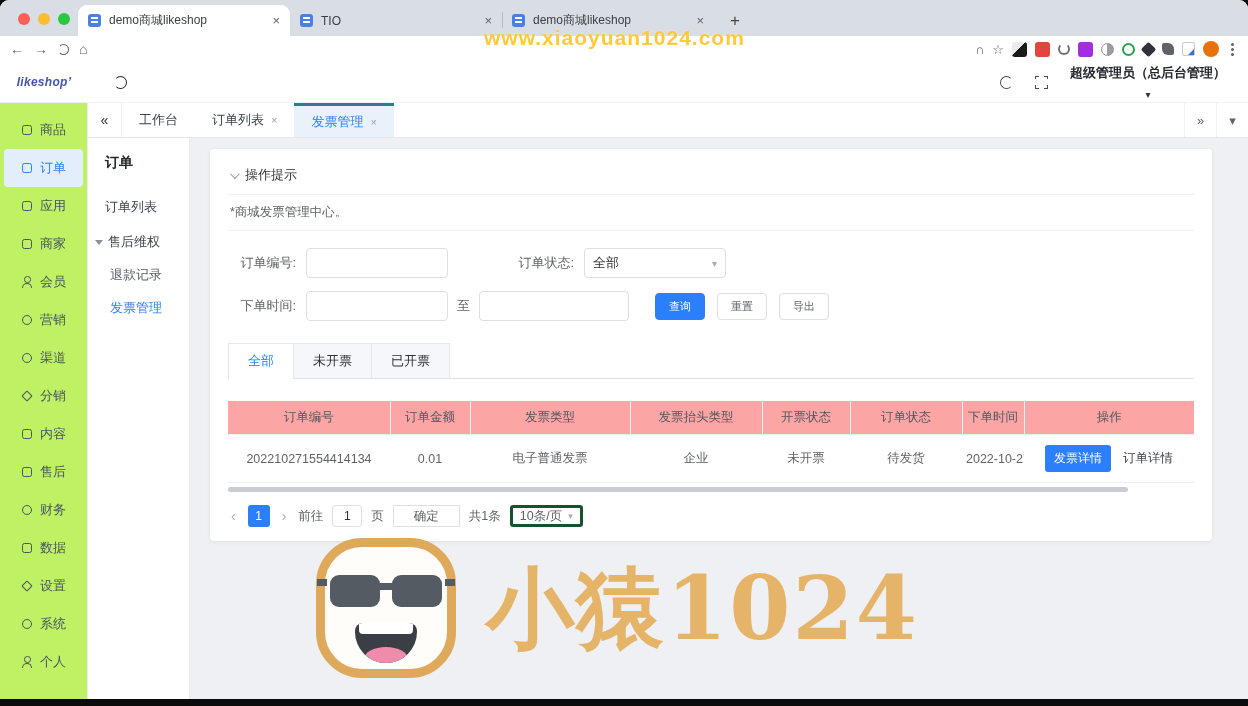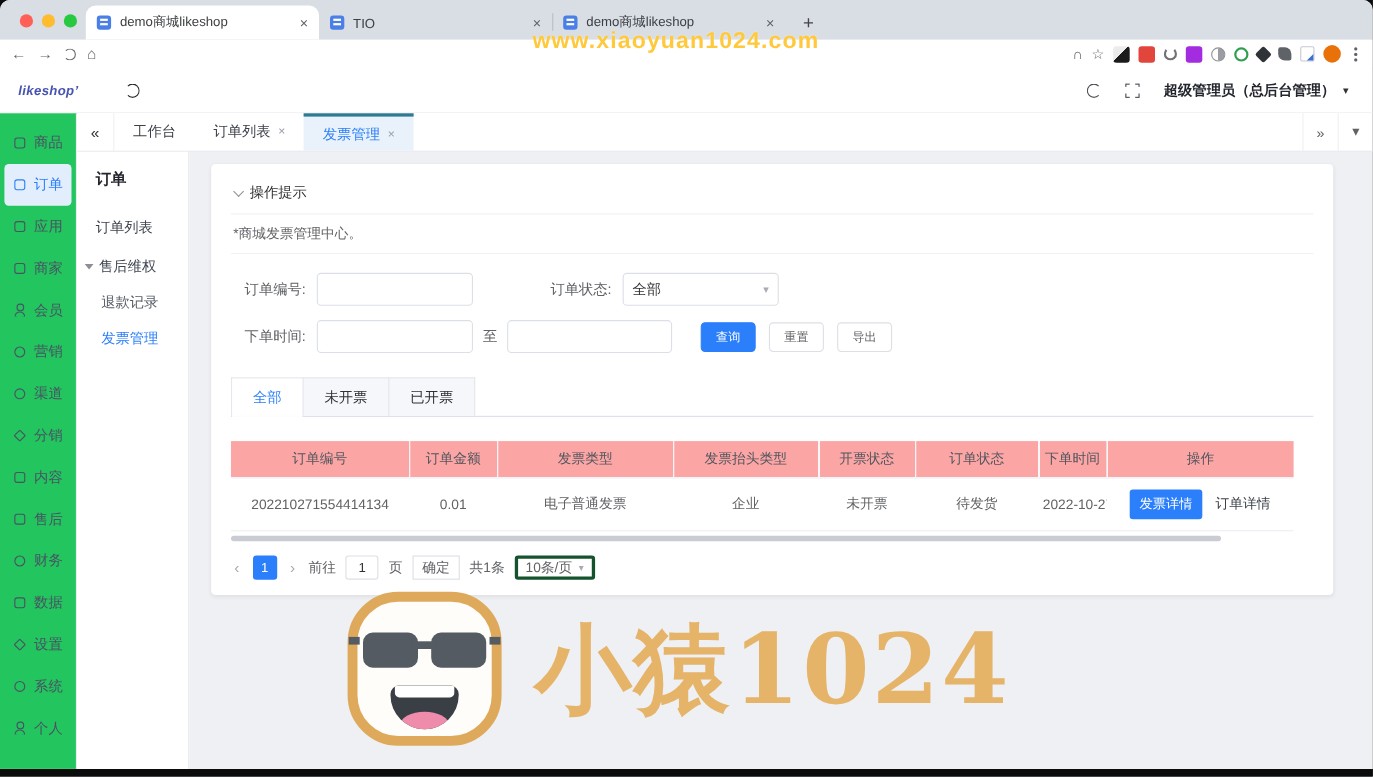--- a/index.html
+++ b/index.html
@@ -49,26 +49,26 @@
 
   
   .appbar { height:41px; background:#fff; border-bottom:1px solid #f0f1f3; display:flex; align-items:center; }
   .logo { width:88px; text-align:center; font-size:12px; font-weight:bold; font-style:italic; color:#4653b0; letter-spacing:.3px; }
   .ic-reload2 { width:13px; height:13px; border:1.8px solid #20242b; border-radius:50%; border-left-color:transparent; margin-left:26px; }
   .ab-right { margin-left:auto; display:flex; align-items:center; gap:22px; padding-right:22px; }
   .ic-ring { width:13px; height:13px; border:1.6px solid #454b54; border-radius:50%; border-right-color:transparent; }
   .ic-fs { width:13px; height:13px; border:1.6px solid #454b54; position:relative; }
   .ic-fs::before { content:""; position:absolute; left:-3px; right:-3px; top:2.6px; bottom:2.6px; background:#fff; }
   .ic-fs::after { content:""; position:absolute; top:-3px; bottom:-3px; left:2.6px; right:2.6px; background:#fff; }
-  .admin { display:flex; align-items:center; gap:7px; font-size:13px; font-weight:bold; color:#23262d; }
+  .admin { display:flex; align-items:center; gap:7px; font-size:13px; font-weight:bold; color:#23262d;flex-direction:column; }
   .caret { font-size:10px; color:#333; }
 
   
   .layout { display:flex; height:596px; }
-  .sidebar { width:70px; border-right:1px solid #ececee; padding-top:8px; background:#22c55e; }
+  .sidebar { width:88px; border-right:1px solid #ececee; padding-top:8px; background:#bef264; }
   .nav-item { height:38px; margin:0 4px; display:flex; align-items:center; justify-content:center; gap:7px; font-size:13px; color:#4a5264; border-radius:4px; }
   .nav-item.active { background:#e3eefc; color:#2b7ffb; }
   .nav-ic { position:relative; width:12px; height:12px; flex:0 0 12px; }
   .nav-ic::before { content:""; position:absolute; inset:1px; border:1.3px solid currentColor; border-radius:2.5px; }
   .nav-ic[data-icon="target"]::before,.nav-ic[data-icon="ring"]::before,.nav-ic[data-icon="coin"]::before,.nav-ic[data-icon="gear"]::before { border-radius:50%; }
   .nav-ic[data-icon="diamond"]::before,.nav-ic[data-icon="gem"]::before { inset:2px; transform:rotate(45deg); border-radius:1px; }
   .nav-ic[data-icon="person"]::before,.nav-ic[data-icon="user"]::before { inset:auto; left:3px; top:0; width:4.5px; height:4.5px; border:1.3px solid currentColor; border-radius:50%; }
   .nav-ic[data-icon="person"]::after,.nav-ic[data-icon="user"]::after { content:""; position:absolute; left:0.5px; bottom:0; width:8.5px; height:4.5px; border:1.3px solid currentColor; border-bottom:none; border-radius:6px 6px 0 0; }
 
   .right-col { flex:1; display:flex; flex-direction:column; min-width:0; }
@@ -118,21 +118,21 @@
   .tbl td { padding:10px 4px; border-bottom:1px solid #ebeef5; overflow:hidden; white-space:nowrap; text-align:center; }
   .acts { display:flex; align-items:center; justify-content:center; gap:12px; }
   .mini-btn { background:#2b7ffb; color:#fff; font-size:12px; padding:5px 9px; border-radius:3px; }
   .link2 { color:#3a3f48; font-size:12.5px; }
   .hscroll { width:900px; height:5px; border-radius:3px; background:#c9ccd2; margin-top:4px; }
 
   .pager { display:flex; align-items:center; gap:9px; margin-top:13px; font-size:12.5px; color:#606266; }
   .pg-arrow { color:#a8abb2; font-size:14px; padding:0 3px; }
   .pg-num { width:22px; height:22px; background:#2b7ffb; color:#fff; border-radius:3px; display:flex; align-items:center; justify-content:center; font-size:12px; }
   .pg-input { width:30px; height:22px; border:1px solid #dcdfe6; border-radius:3px; text-align:center; font:inherit; font-size:12px; color:#303133; }
-  .pg-btn { height:22px; padding:0 8px; border:1px solid #dcdfe6; border-radius:0; display:flex; align-items:center; background:#fff; }
+  .pg-btn { height:22px; padding:0 20px; border:1px solid #dcdfe6; border-radius:0; display:flex; align-items:center; background:#fff; }
   .pg-size { height:22px; padding:0 7px; border:3px solid #14532d; border-radius:3px; display:flex; align-items:center; gap:6px; }
   .pg-size .caret { color:#a8abb2; font-size:9px; }
 
   
   .wm-brand { position:absolute; left:316px; top:538px; z-index:50; display:flex; align-items:center; gap:30px; }
   .face { width:140px; height:140px; border-radius:46px; background:#fefdf9; border:9px solid #dfa95c; position:relative; }
   .lens { position:absolute; top:28px; width:50px; height:32px; background:#555b63; border-radius:9px; }
   .lens.left { left:5px; } .lens.right { right:5px; }
   .bridge { position:absolute; top:36px; left:50px; width:22px; height:7px; background:#555b63; }
   .arm { position:absolute; top:32px; width:10px; height:7px; background:#555b63; }

